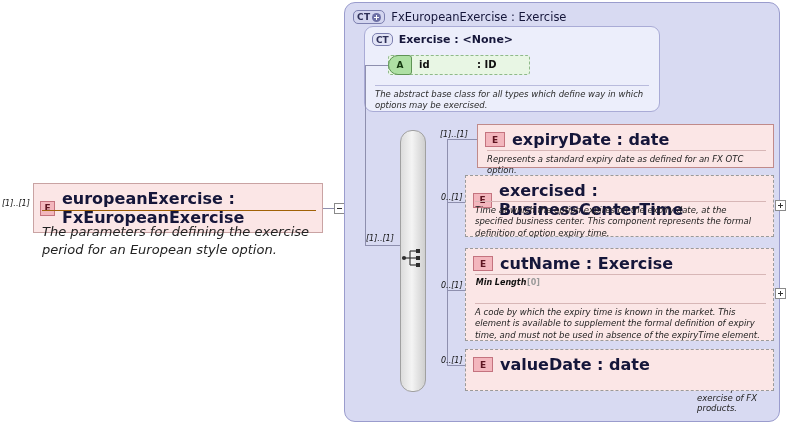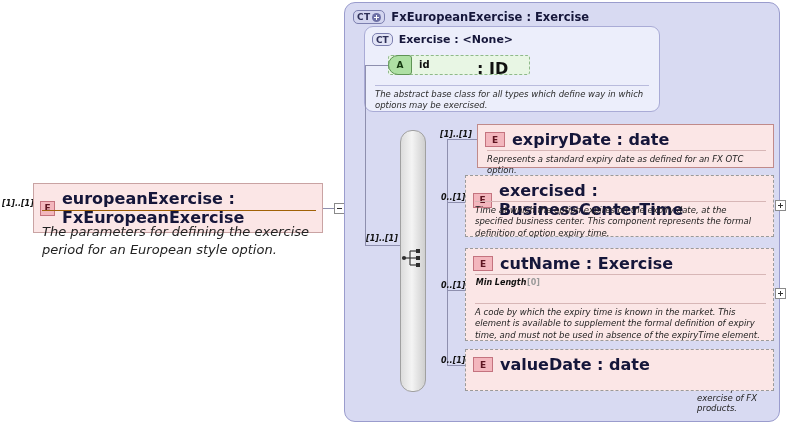--- a/index.html
+++ b/index.html
@@ -28,21 +28,21 @@
   }
   .plusdot{
     width:9px;height:9px;border-radius:50%;
     background:#6d70a5;position:relative;display:inline-block;
   }
   .plusdot::before,.plusdot::after{
     content:"";position:absolute;background:#fff;
   }
   .plusdot::before{left:2px;top:4px;width:5px;height:1px;}
   .plusdot::after{left:4px;top:2px;width:1px;height:5px;}
-  .ct-title{font-size:11.5px;font-weight:bold;color:#15163a;}
+  .ct-title{font-size:11.5px;font-weight:normal;color:#15163a;}
 
   
   .ct-inner{
     position:absolute;left:364px;top:26px;width:296px;height:86px;
     background:#eceefb;border:1px solid #a9abd6;border-radius:9px;
     box-sizing:border-box;
   }
   .ct-inner-head{
     position:absolute;left:7px;top:6px;display:flex;align-items:center;gap:6px;
   }
@@ -66,41 +66,41 @@
     box-sizing:border-box;
   }
   .attr-badge{
     position:absolute;left:-1px;top:-1px;width:24px;height:20px;
     background:#aee0a4;border:1px solid #5f9456;
     border-radius:10px 3px 3px 10px;box-sizing:border-box;
     display:flex;align-items:center;justify-content:center;
     font-size:9px;font-weight:bold;color:#14380f;
   }
   .attr-name{position:absolute;left:30px;top:3px;font-size:10px;font-weight:bold;color:#101010;}
-  .attr-type{position:absolute;left:88px;top:3px;font-size:16px;font-weight:bold;color:#101010;}
+  .attr-type{position:absolute;left:88px;top:3px;font-size:10px;font-weight:bold;color:#101010;}
 
   
   .el-left{
     position:absolute;left:33px;top:183px;width:290px;height:50px;
     background:#fbe6e6;border:1px solid #c9a3a3;box-sizing:border-box;
   }
   .el-head{position:absolute;left:6px;top:5px;display:flex;align-items:center;gap:7px;}
   .badge-e{
     display:inline-flex;align-items:center;justify-content:center;
     width:20px;height:15px;background:#f3b6bd;border:1px solid #c4737f;
     font-size:9px;font-weight:bold;color:#5d1420;box-sizing:border-box;
   }
   .el-title{font-size:16px;font-weight:bold;color:#15163a;}
   .el-doc{
     position:absolute;left:8px;right:6px;top:26px;
     border-top:1px solid #a16207;padding-top:12px;
     font-size:13px;font-style:italic;color:#222;line-height:1.35;
   }
   .card{
-    position:absolute;font-size:8px;font-style:italic;font-weight:bold;
+    position:absolute;font-size:8px;font-style:italic;font-weight:normal;
     color:#111;white-space:nowrap;
   }
 
   
   .toggle{
     position:absolute;width:11px;height:11px;background:#fff;
     border:1px solid #8a8a8a;box-sizing:border-box;
   }
   .toggle::before{content:"";position:absolute;left:2px;top:4px;width:5px;height:1px;background:#333;}
   .toggle.plus::after{content:"";position:absolute;left:4px;top:2px;width:1px;height:5px;background:#333;}

